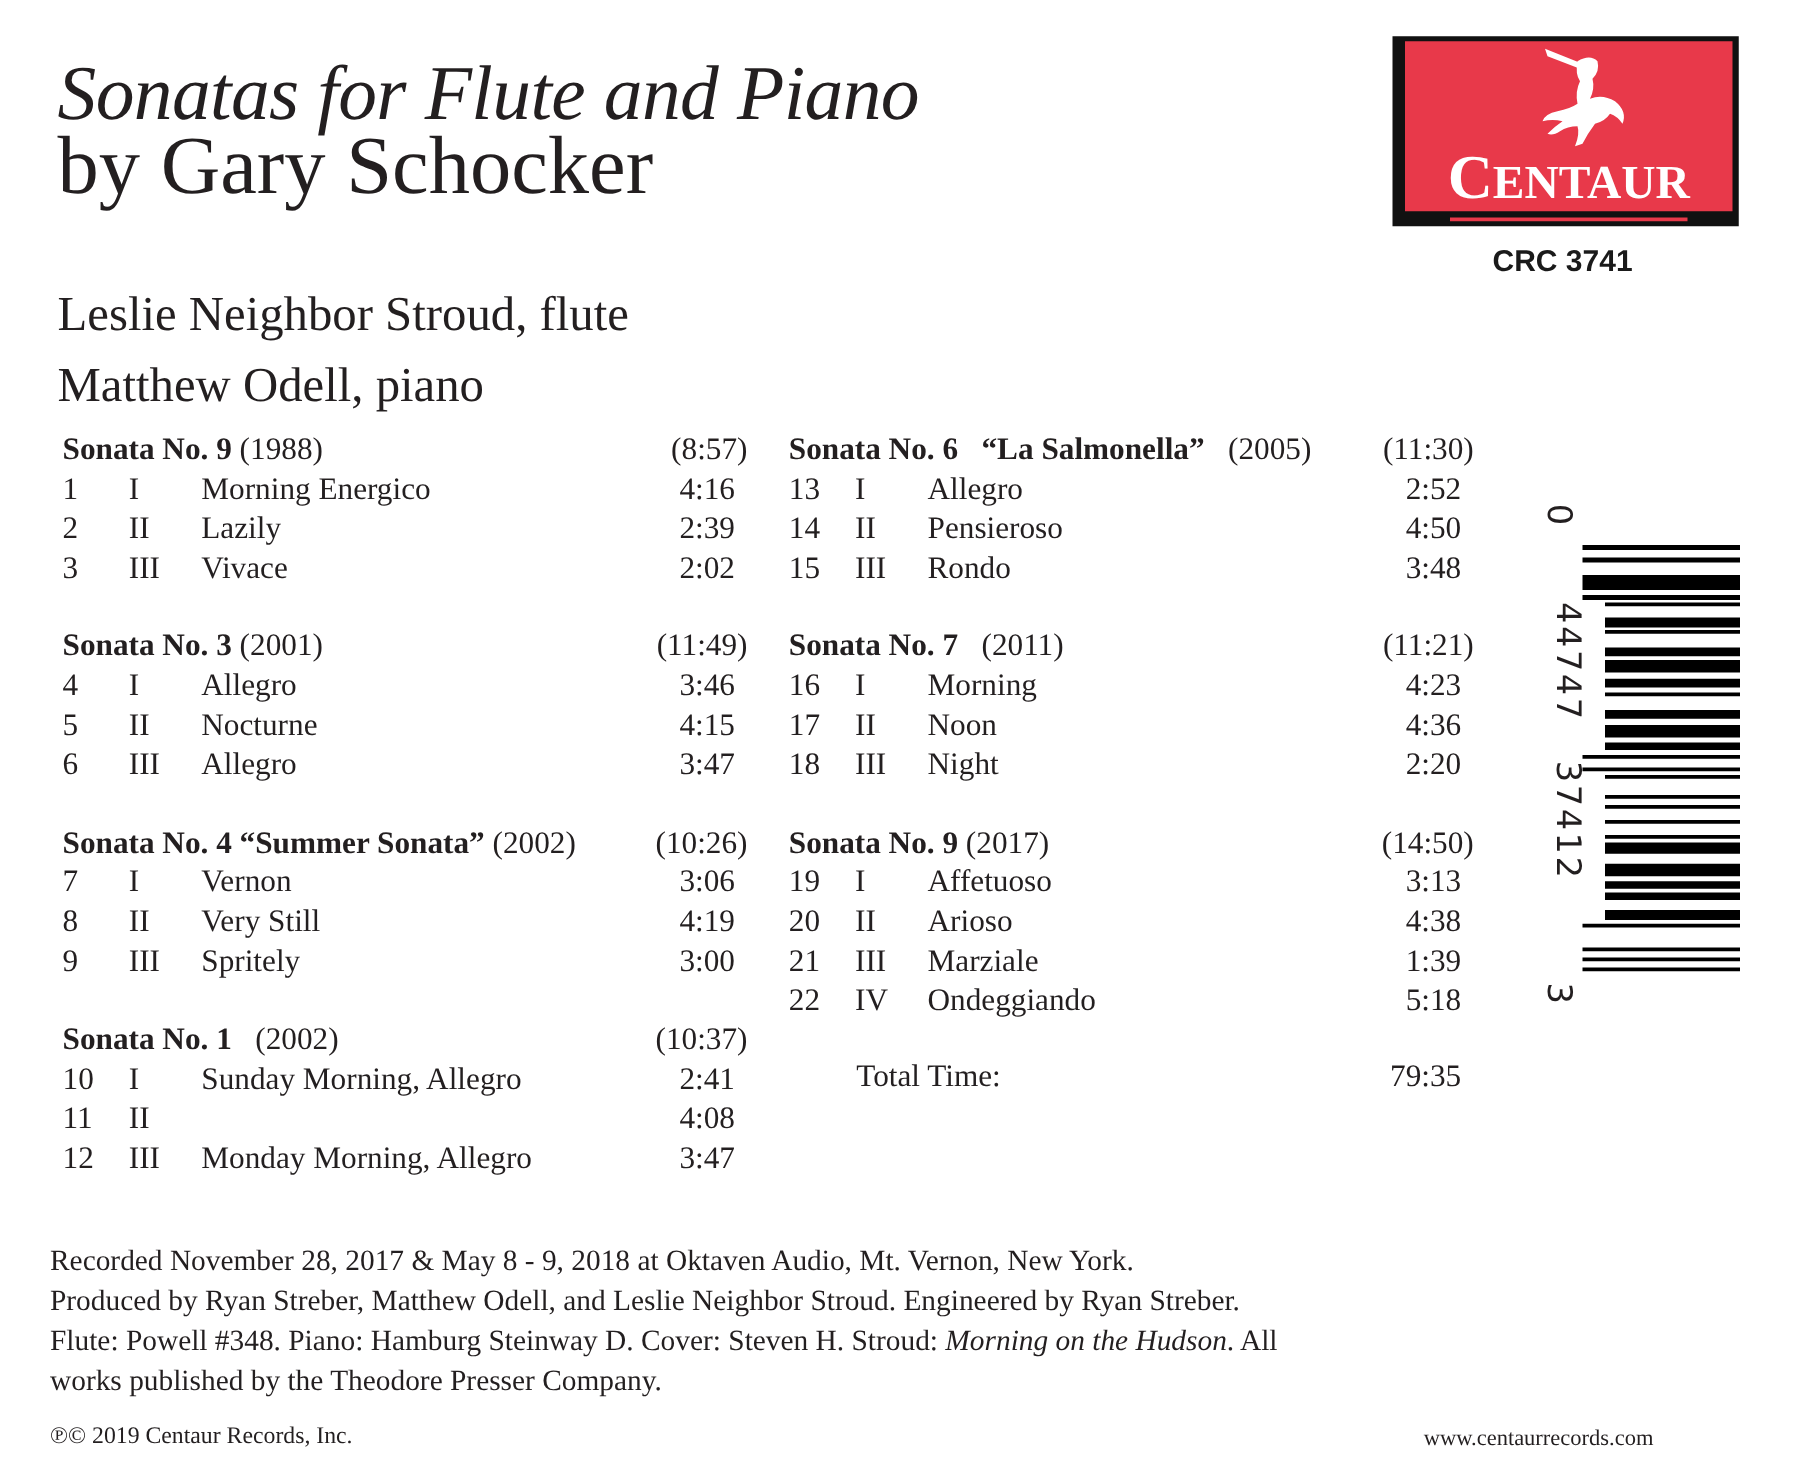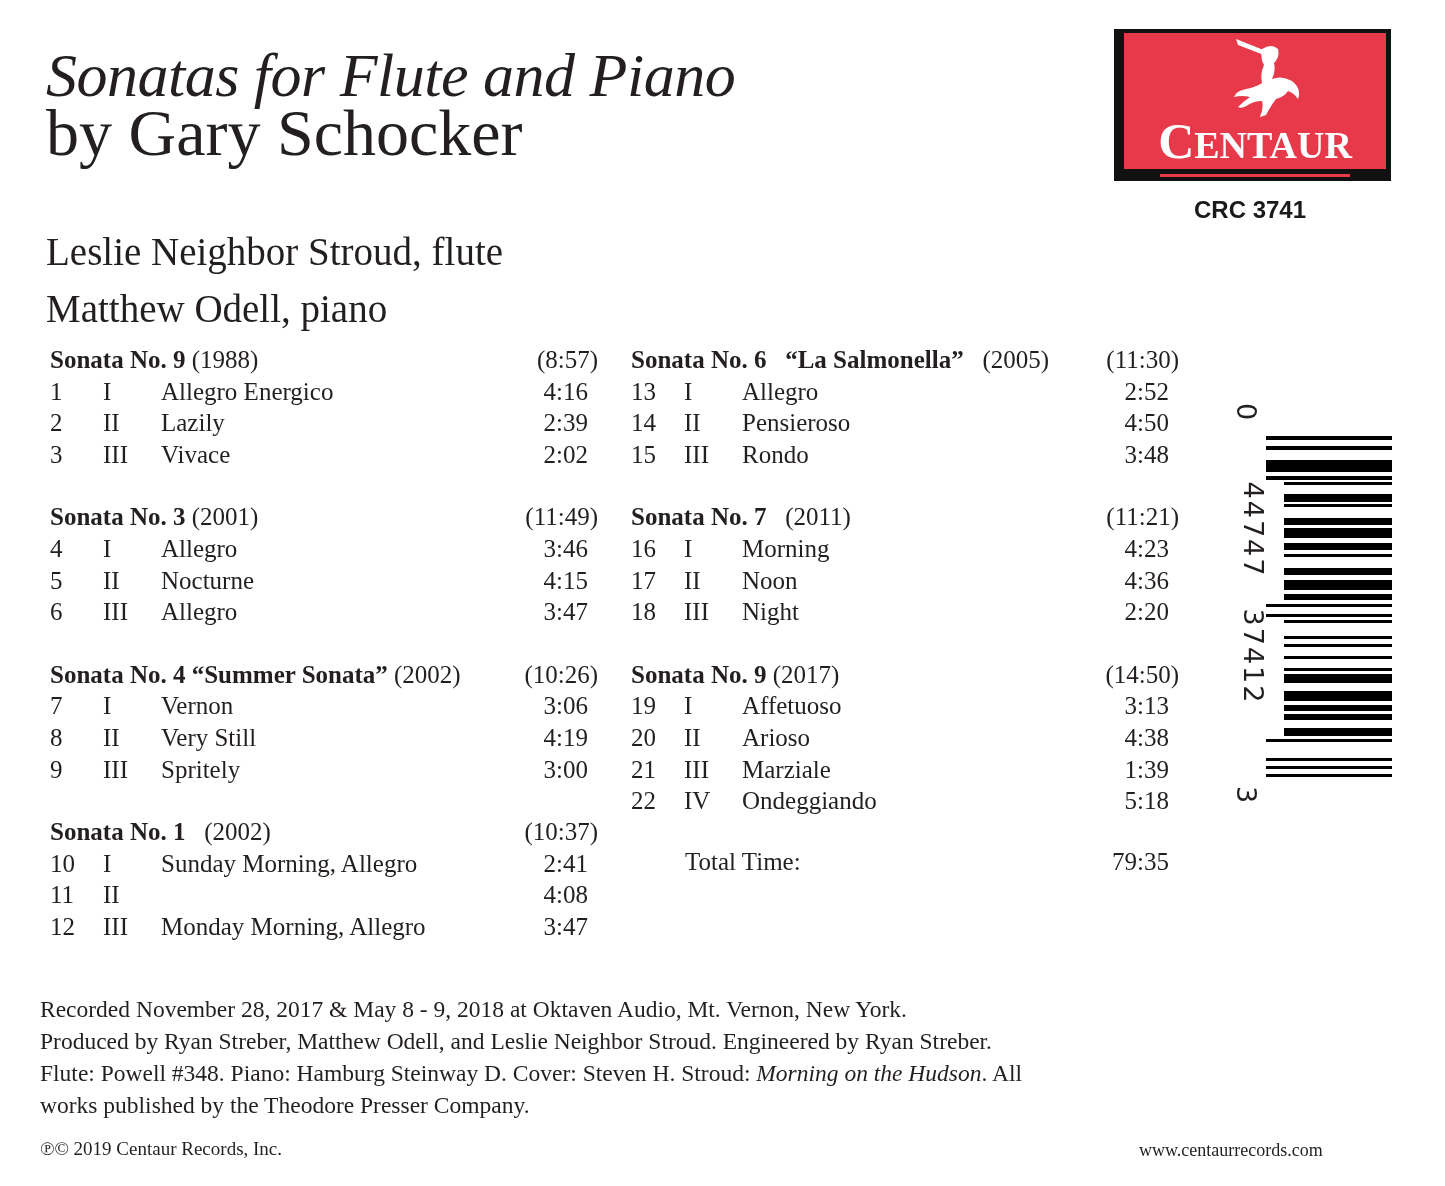--- a/index.html
+++ b/index.html
@@ -96,21 +96,21 @@
 
 <div class="col left" id="col-left">
     <div class="work">
       <div class="row head">
         <span class="num"><span class="wt">Sonata No. 9</span> <span class="yr">(1988)</span></span>
         <span class="dur">(8:57)</span>
       </div>
       <div class="row">
         <span class="num">1</span>
         <span class="mvt">I</span>
-        <span class="name">Allegro Energico</span>
+        <span class="name">Morning Energico</span>
         <span class="dur">4:16</span>
       </div>
       <div class="row">
         <span class="num">2</span>
         <span class="mvt">II</span>
         <span class="name">Lazily</span>
         <span class="dur">2:39</span>
       </div>
       <div class="row">
         <span class="num">3</span>

